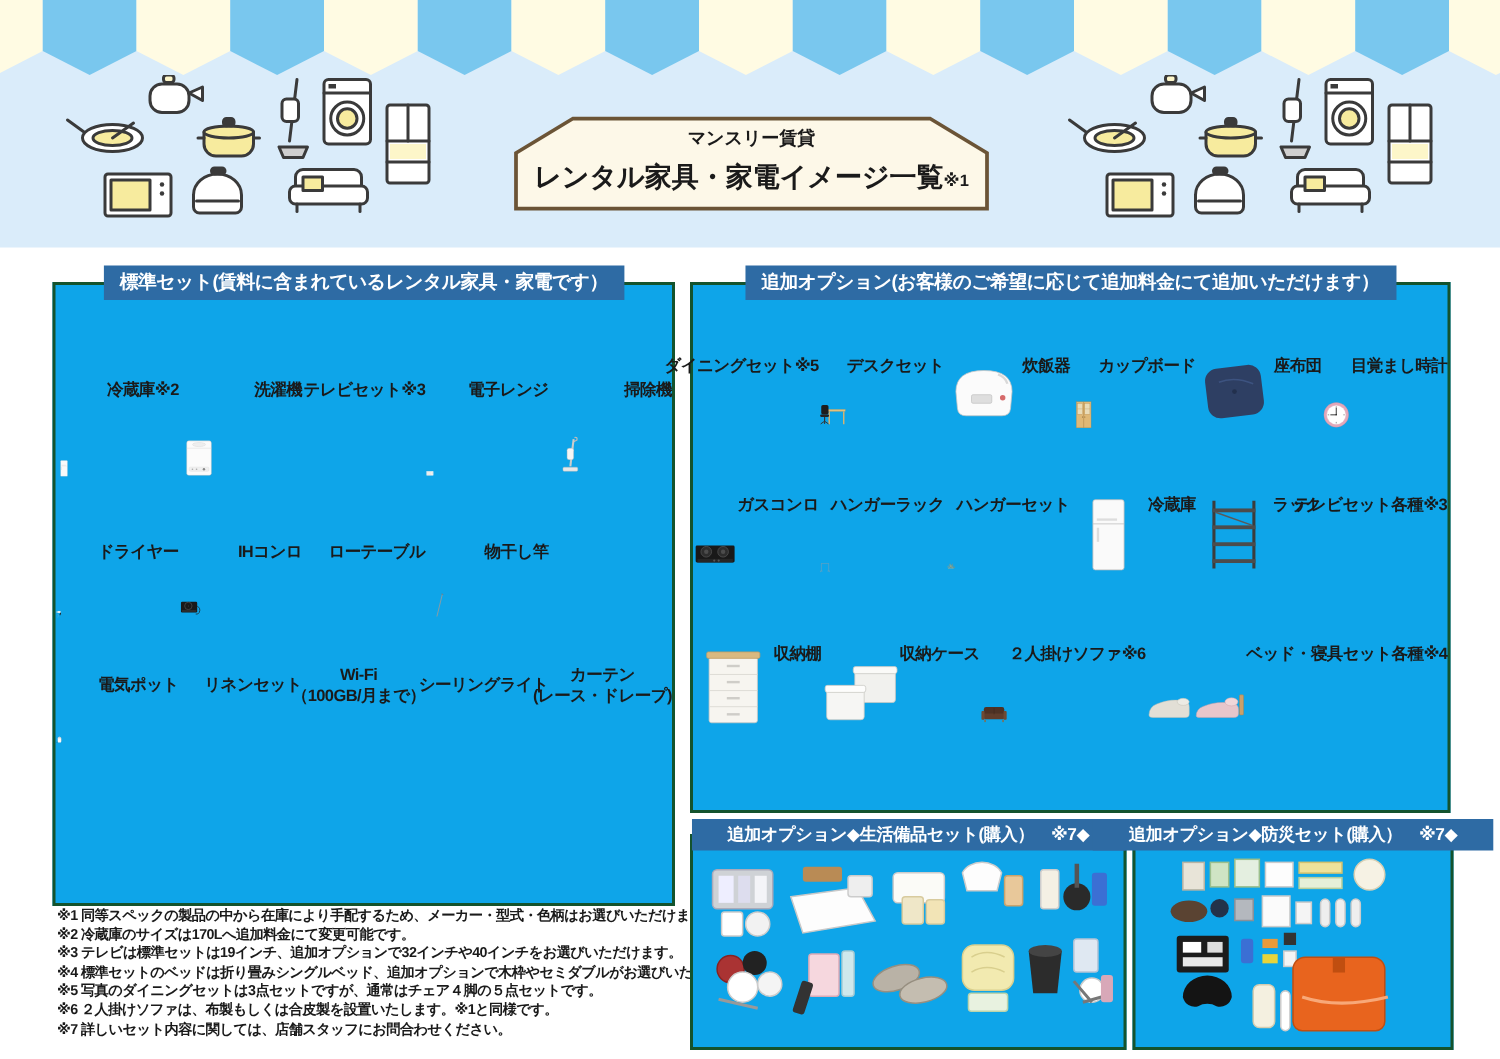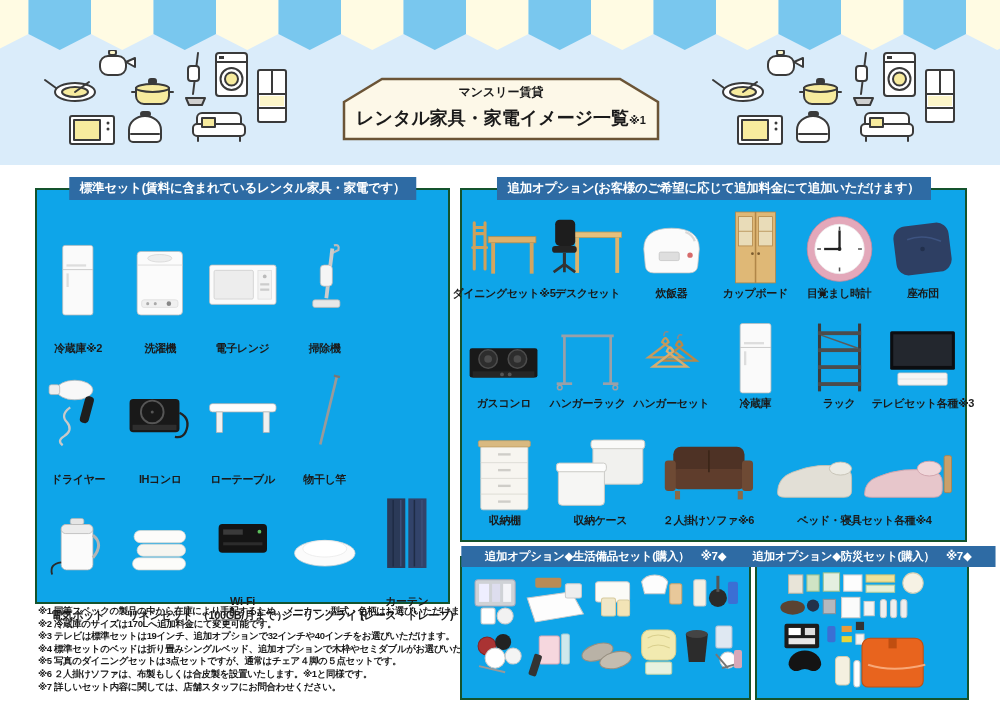--- a/index.html
+++ b/index.html
@@ -17,21 +17,21 @@
   #plaque .note{font-size:11px;font-weight:700;}
   
   .frame{position:absolute;background:#0ea5e9;border:2px solid #14532d;}
   #standard-section{left:35px;top:188px;width:411px;height:412px;}
   #options-section{left:460px;top:188px;width:503px;height:350px;}
   .sec-head{position:absolute;top:-13px;left:50%;transform:translateX(-50%);
     background:#2e6ba4;color:#fff;font-size:12.5px;font-weight:700;
     padding:3px 11px;white-space:nowrap;letter-spacing:-0.3px;}
   .rows{padding-top:12px;}
   .row{display:flex;align-items:flex-end;}
-  .cell{display:flex;flex-direction:column;align-items:center;justify-content:flex-end;}
+  .cell{display:flex;flex-direction:row;align-items:center;justify-content:flex-end;}
   .s-row .cell{width:20%;gap:23px;}
   .o-row .cell{width:16.66%;}
   .photo{width:92%;display:flex;align-items:flex-end;justify-content:center;}
   .photo svg{width:100%;height:100%;}
   .cap{font-size:11px;font-weight:700;line-height:1.3;text-align:center;letter-spacing:-0.4px;white-space:nowrap;}
   .ph118{height:116px;} .ph90{height:88px;} .ph80{height:78px;}
   .ph86{height:84px;} .ph92{height:90px;} .ph98{height:96px;}
   .mt6{margin-top:6px;}
   
   #footnotes{position:absolute;left:38px;top:605px;width:425px;}
@@ -180,20 +180,32 @@
                 <circle cx="34" cy="81" r="2" fill="#aaa"></circle>
                 <circle cx="44" cy="81" r="2" fill="#aaa"></circle>
                 <circle cx="62" cy="81" r="3" fill="#888"></circle>
               </svg>
             </div>
           <div class="cap"><span>洗濯機</span></div>
         </div>
         <div class="cell">
           <div class="photo ph118">
               <svg viewBox="0 0 100 100" preserveAspectRatio="xMidYMax meet">
+                <rect x="11" y="22" width="78" height="44" rx="2" fill="#101114"></rect>
+                <rect x="15" y="26" width="70" height="35" fill="#272c36"></rect>
+                <rect x="8" y="72" width="84" height="13" fill="#6b4a2e" stroke="#53381f"></rect>
+                <rect x="12" y="85" width="7" height="7" fill="#4a311c"></rect>
+                <rect x="81" y="85" width="7" height="7" fill="#4a311c"></rect>
+              </svg>
+            </div>
+          <div class="cap"><span>テレビセット※3</span></div>
+        </div>
+        <div class="cell">
+          <div class="photo ph118">
+              <svg viewBox="0 0 100 100" preserveAspectRatio="xMidYMax meet">
                 <rect x="6" y="30" width="88" height="52" rx="3" fill="#fbfbfb" stroke="#bdbdbd"></rect>
                 <rect x="12" y="37" width="52" height="38" rx="2" fill="#ededed" stroke="#ccc"></rect>
                 <rect x="70" y="37" width="18" height="38" fill="#f3f3f3" stroke="#ddd"></rect>
                 <circle cx="79" cy="45" r="2.5" fill="#bbb"></circle>
                 <rect x="73" y="54" width="12" height="3" fill="#ccc"></rect>
                 <rect x="73" y="61" width="12" height="3" fill="#ccc"></rect>
               </svg>
             </div>
           <div class="cap"><span>電子レンジ</span></div>
         </div>
@@ -362,46 +374,46 @@
                 <line x1="50" y1="4" x2="50" y2="96" stroke="#b08648" stroke-width="2"></line>
                 <rect x="28" y="10" width="18" height="38" fill="#e9dcb8" stroke="#b08648"></rect>
                 <rect x="54" y="10" width="18" height="38" fill="#e9dcb8" stroke="#b08648"></rect>
                 <line x1="28" y1="29" x2="46" y2="29" stroke="#b08648"></line>
                 <line x1="54" y1="29" x2="72" y2="29" stroke="#b08648"></line>
                 <circle cx="46" cy="58" r="1.8" fill="#7a5a2e"></circle>
                 <circle cx="54" cy="58" r="1.8" fill="#7a5a2e"></circle>
               </svg>
             </div>
           <div class="cap"><span>カップボード</span></div>
+        </div>
+        <div class="cell">
+          <div class="photo ph86">
+              <svg viewBox="0 0 100 100" preserveAspectRatio="xMidYMax meet">
+                <rect x="14" y="20" width="72" height="64" rx="16" transform="rotate(-7 50 52)" fill="#2e3f63"></rect>
+                <path d="M30,40 q20,-8 44,2" fill="none" stroke="#3d5380" stroke-width="2"></path>
+                <circle cx="50" cy="52" r="3" fill="#22304d"></circle>
+              </svg>
+            </div>
+          <div class="cap"><span>座布団</span></div>
         </div>
         <div class="cell">
           <div class="photo ph86">
               <svg viewBox="0 0 100 100" preserveAspectRatio="xMidYMax meet">
                 <circle cx="50" cy="52" r="42" fill="#e3a8ba" stroke="#c2879d"></circle>
                 <circle cx="50" cy="52" r="32" fill="#fff" stroke="#eee"></circle>
                 <line x1="50" y1="52" x2="50" y2="28" stroke="#222" stroke-width="3"></line>
                 <line x1="50" y1="52" x2="30" y2="52" stroke="#222" stroke-width="3"></line>
                 <circle cx="50" cy="52" r="2.5" fill="#222"></circle>
                 <line x1="50" y1="23" x2="50" y2="28" stroke="#555" stroke-width="2"></line>
                 <line x1="50" y1="76" x2="50" y2="81" stroke="#555" stroke-width="2"></line>
                 <line x1="21" y1="52" x2="26" y2="52" stroke="#555" stroke-width="2"></line>
                 <line x1="74" y1="52" x2="79" y2="52" stroke="#555" stroke-width="2"></line>
               </svg>
             </div>
           <div class="cap"><span>目覚まし時計</span></div>
-        </div>
-        <div class="cell">
-          <div class="photo ph86">
-              <svg viewBox="0 0 100 100" preserveAspectRatio="xMidYMax meet">
-                <rect x="14" y="20" width="72" height="64" rx="16" transform="rotate(-7 50 52)" fill="#2e3f63"></rect>
-                <path d="M30,40 q20,-8 44,2" fill="none" stroke="#3d5380" stroke-width="2"></path>
-                <circle cx="50" cy="52" r="3" fill="#22304d"></circle>
-              </svg>
-            </div>
-          <div class="cap"><span>座布団</span></div>
         </div>
       </div>
 
       <div class="row o-row mt6">
         <div class="cell">
           <div class="photo ph92">
               <svg viewBox="0 0 100 100" preserveAspectRatio="xMidYMax meet">
                 <rect x="6" y="38" width="88" height="38" rx="3" fill="#191919"></rect>
                 <circle cx="30" cy="52" r="12" fill="#2d2d2d" stroke="#4c4c4c" stroke-width="2"></circle>
                 <circle cx="30" cy="52" r="5" fill="#4c4c4c"></circle>

